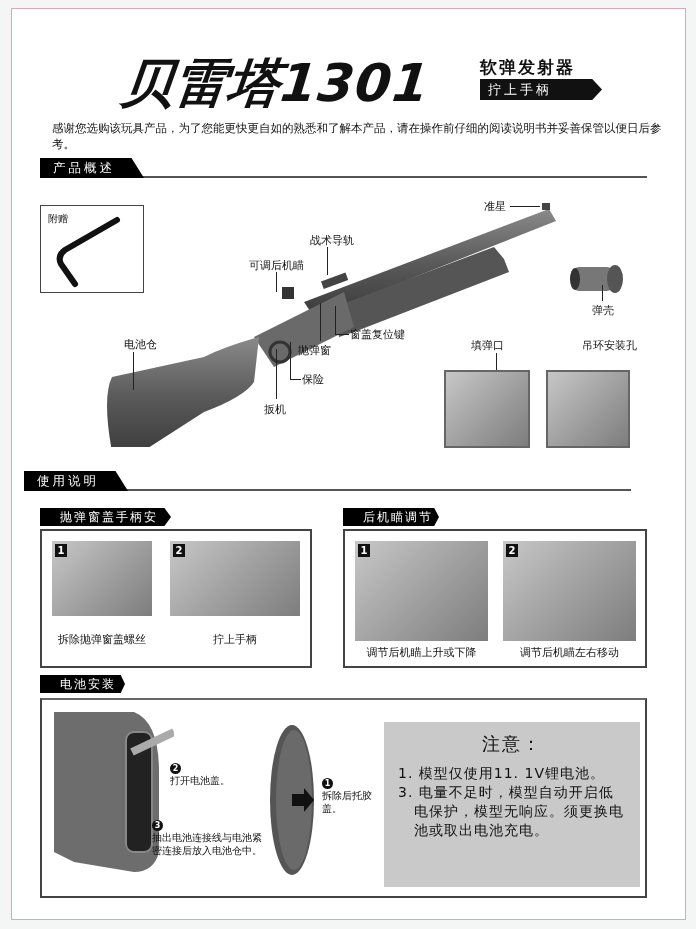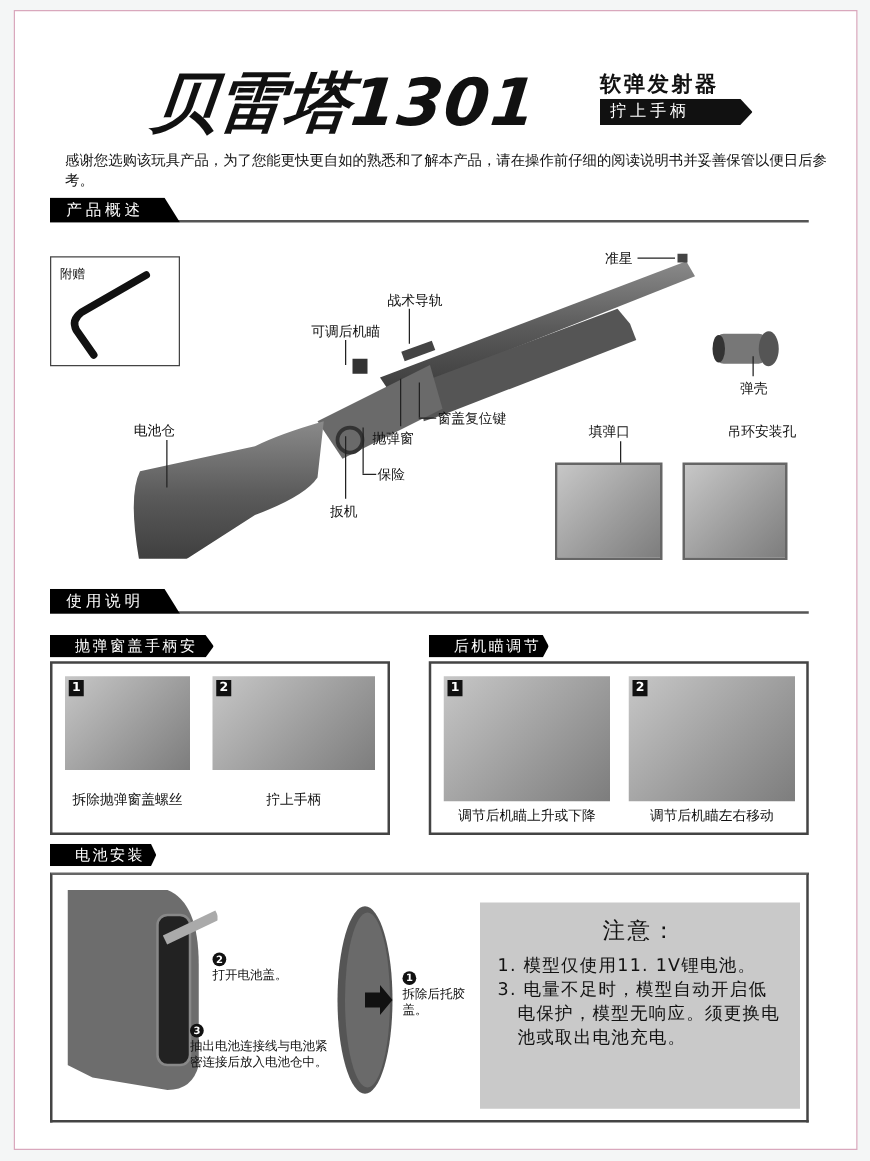--- a/index.html
+++ b/index.html
@@ -82,21 +82,21 @@
 
   <div class="abs label" style="left:472px; top:190px;">准星</div>
   <div class="abs leader" style="left:498px; top:197px; width:30px; height:1px;"></div>
 
   <div class="abs label" style="left:298px; top:224px;">战术导轨</div>
   <div class="abs leader" style="left:315px; top:238px; width:1px; height:28px;"></div>
 
   <div class="abs label" style="left:237px; top:249px;">可调后机瞄</div>
   <div class="abs leader" style="left:264px; top:263px; width:1px; height:20px;"></div>
 
-  <div class="abs label" style="left:95px; top:328px;">电池仓</div>
+  <div class="abs label" style="left:112px; top:328px;">电池仓</div>
   <div class="abs leader" style="left:121px; top:343px; width:1px; height:38px;"></div>
 
   <div class="abs label" style="left:338px; top:318px;">窗盖复位键</div>
   <div class="abs leader" style="left:323px; top:297px; width:1px; height:28px;"></div>
   <div class="abs leader" style="left:323px; top:325px; width:14px; height:1px;"></div>
 
   <div class="abs label" style="left:286px; top:334px;">抛弹窗</div>
   <div class="abs leader" style="left:308px; top:294px; width:1px; height:38px;"></div>
 
   <div class="abs label" style="left:290px; top:363px;">保险</div>
@@ -114,21 +114,21 @@
   <div class="abs leader" style="left:590px; top:276px; width:1px; height:16px;"></div>
   <div class="abs label" style="left:580px; top:294px;">弹壳</div>
 
   <div class="abs label" style="left:459px; top:329px;">填弹口</div>
   <div class="abs leader" style="left:484px; top:344px; width:1px; height:40px;"></div>
   <div class="abs photo" style="left:432px; top:361px; width:86px; height:78px; border:2px solid #666;"></div>
 
   <div class="abs label" style="left:546px; top:329px;margin-left:24px;">吊环安装孔</div>
   <div class="abs photo" style="left:534px; top:361px; width:84px; height:78px; border:2px solid #666;"></div>
 
-  <div class="abs sec-head" style="left:28px; top:462px; width:607px;">
+  <div class="abs sec-head" style="left:12px; top:462px; width:607px;">
     <div class="sec-tab">使用说明</div>
   </div>
 
   <div class="abs sub-tab" style="left:28px; top:499px; width:131px;">抛弹窗盖手柄安装</div>
   <div class="abs sub-tab" style="left:331px; top:499px; width:96px;">后机瞄调节</div>
 
   <div class="abs box" style="left:28px; top:520px; width:272px; height:139px;">
     <div class="abs photo" style="left:10px; top:10px; width:100px; height:75px;">
       <div class="num-badge">1</div>
     </div>

